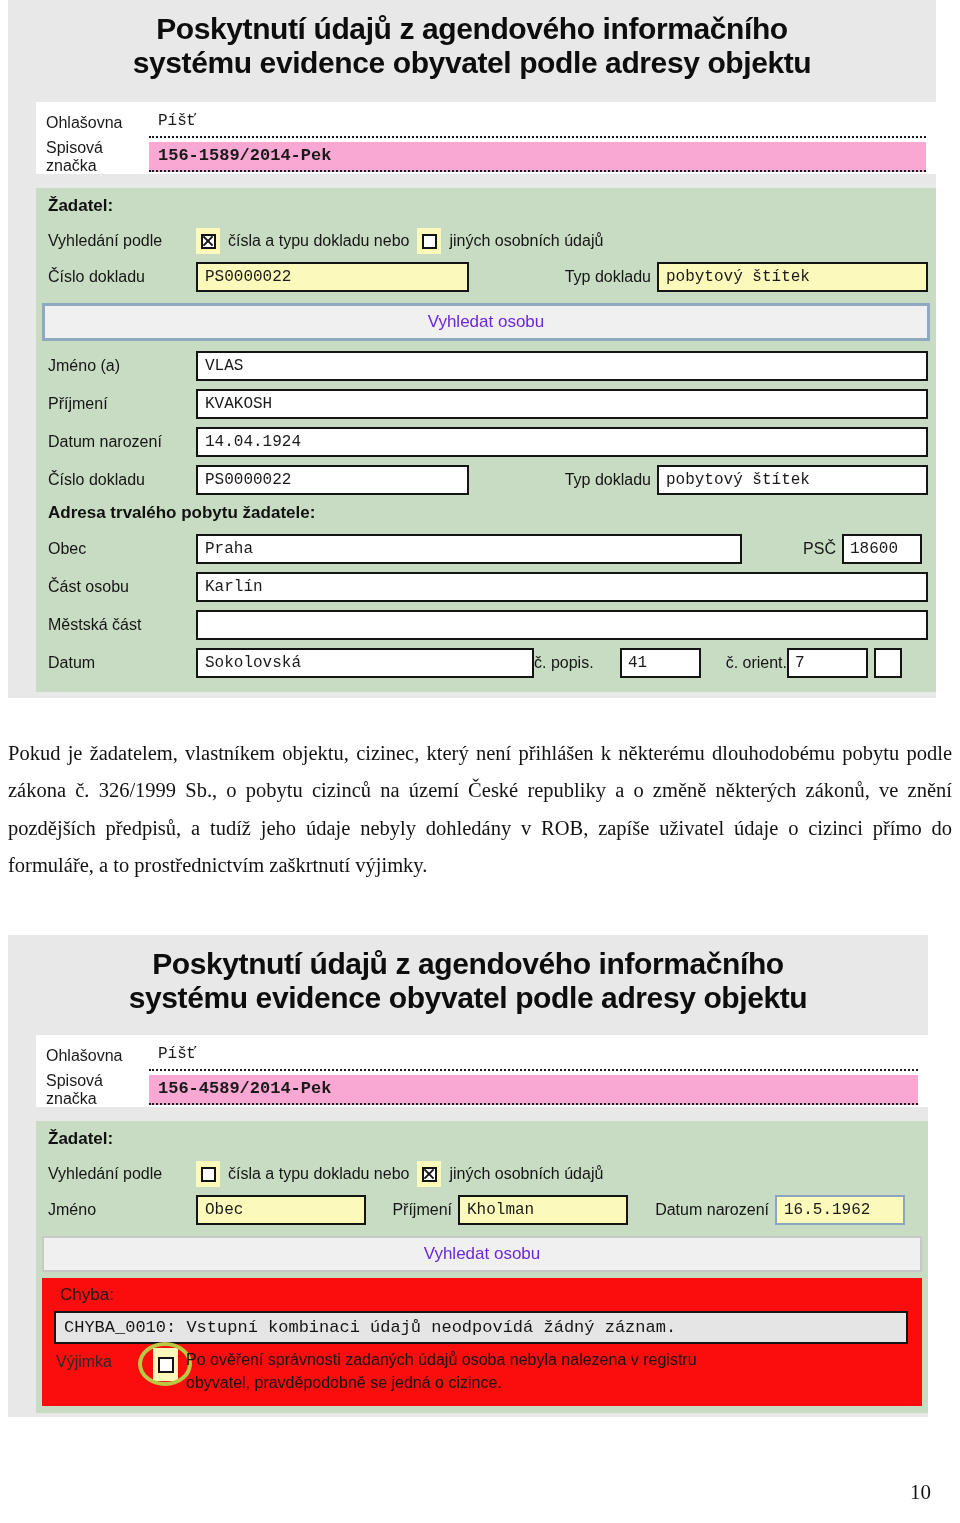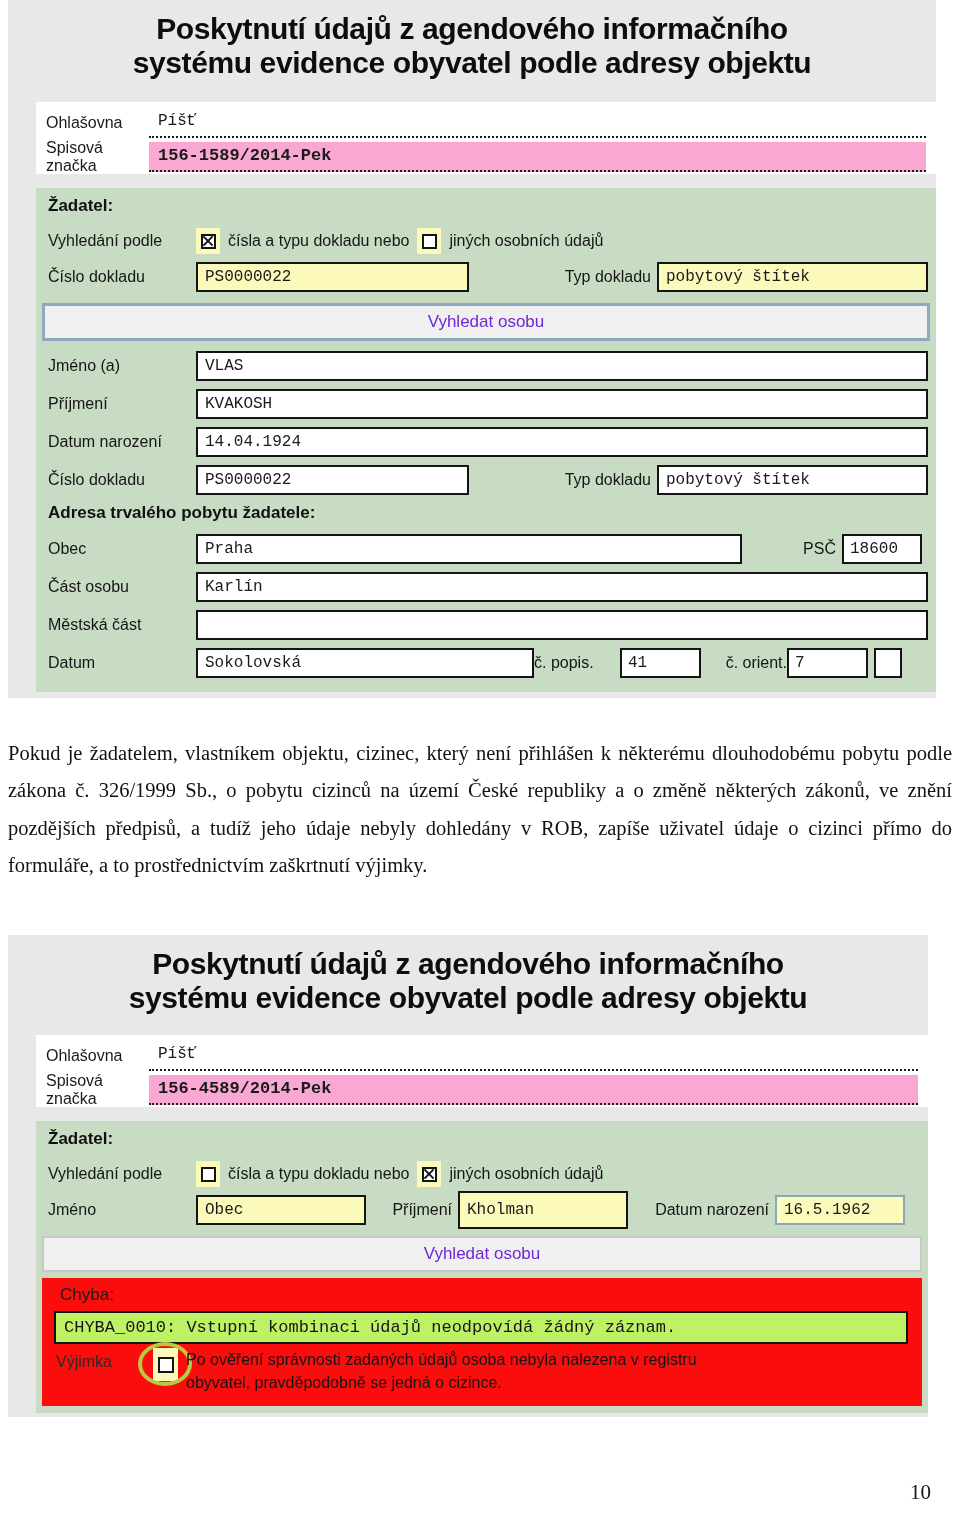--- a/index.html
+++ b/index.html
@@ -147,21 +147,21 @@
   .errpanel {
     background: #fc0d0d;
     box-sizing: border-box;
   }
   .errhead {
     font-family: "Liberation Sans", sans-serif;
     font-weight: normal;
     color: #1a1a1a;
   }
   .errbox {
-    background: #bef264;
+    background: #e5e5e5;
     border: 2px solid #141414;
     box-sizing: border-box;
     font-family: "Liberation Mono", monospace;
     color: #161616;
     display: flex;
     align-items: center;
     white-space: nowrap;
     overflow: hidden;
   }
   .exlabel {
@@ -328,21 +328,21 @@
       <div class="cbwrap" style="width:24px; height:26px;">
         <div class="cbox checked" style="width:15px; height:15px;"></div>
       </div>
       <div class="cbtext" style="font-size:16px; padding-left:8px;">jiných osobních údajů</div>
     </div>
 
     <div class="frow" style="position:absolute; left:12px; top:74px; width:870px; height:30px;">
       <div class="flabel" style="width:148px; font-size:16px;">Jméno</div>
       <div class="finput yel" style="width:170px; height:30px; font-size:16px; padding-left:7px;">Obec</div>
       <div class="flabel" style="width:92px; font-size:16px; text-align:right; padding-right:6px;">Příjmení</div>
-      <div class="finput yel" style="width:170px; height:38px; font-size:16px; padding-left:7px;">Kholman</div>
+      <div class="finput yel" style="width:170px; height:30px; font-size:16px; padding-left:7px;">Kholman</div>
       <div class="flabel" style="width:147px; font-size:16px; text-align:right; padding-right:6px;">Datum narození</div>
       <div class="finput focus" style="width:130px; height:30px; font-size:16px; padding-left:7px;">16.5.1962</div>
     </div>
 
     <div class="searchbtn plain" style="position:absolute; left:6px; top:115px; width:880px; height:36px; font-size:17px;">Vyhledat osobu</div>
 
     <div class="errpanel" style="position:absolute; left:6px; top:157px; width:880px; height:128px;">
       <div class="errhead" style="position:absolute; left:18px; top:7px; font-size:17px;">Chyba:</div>
       <div class="errbox" style="position:absolute; left:12px; top:33px; width:854px; height:33px; font-size:17px; padding-left:8px;">CHYBA_0010: Vstupní kombinaci údajů neodpovídá žádný záznam.</div>
 

